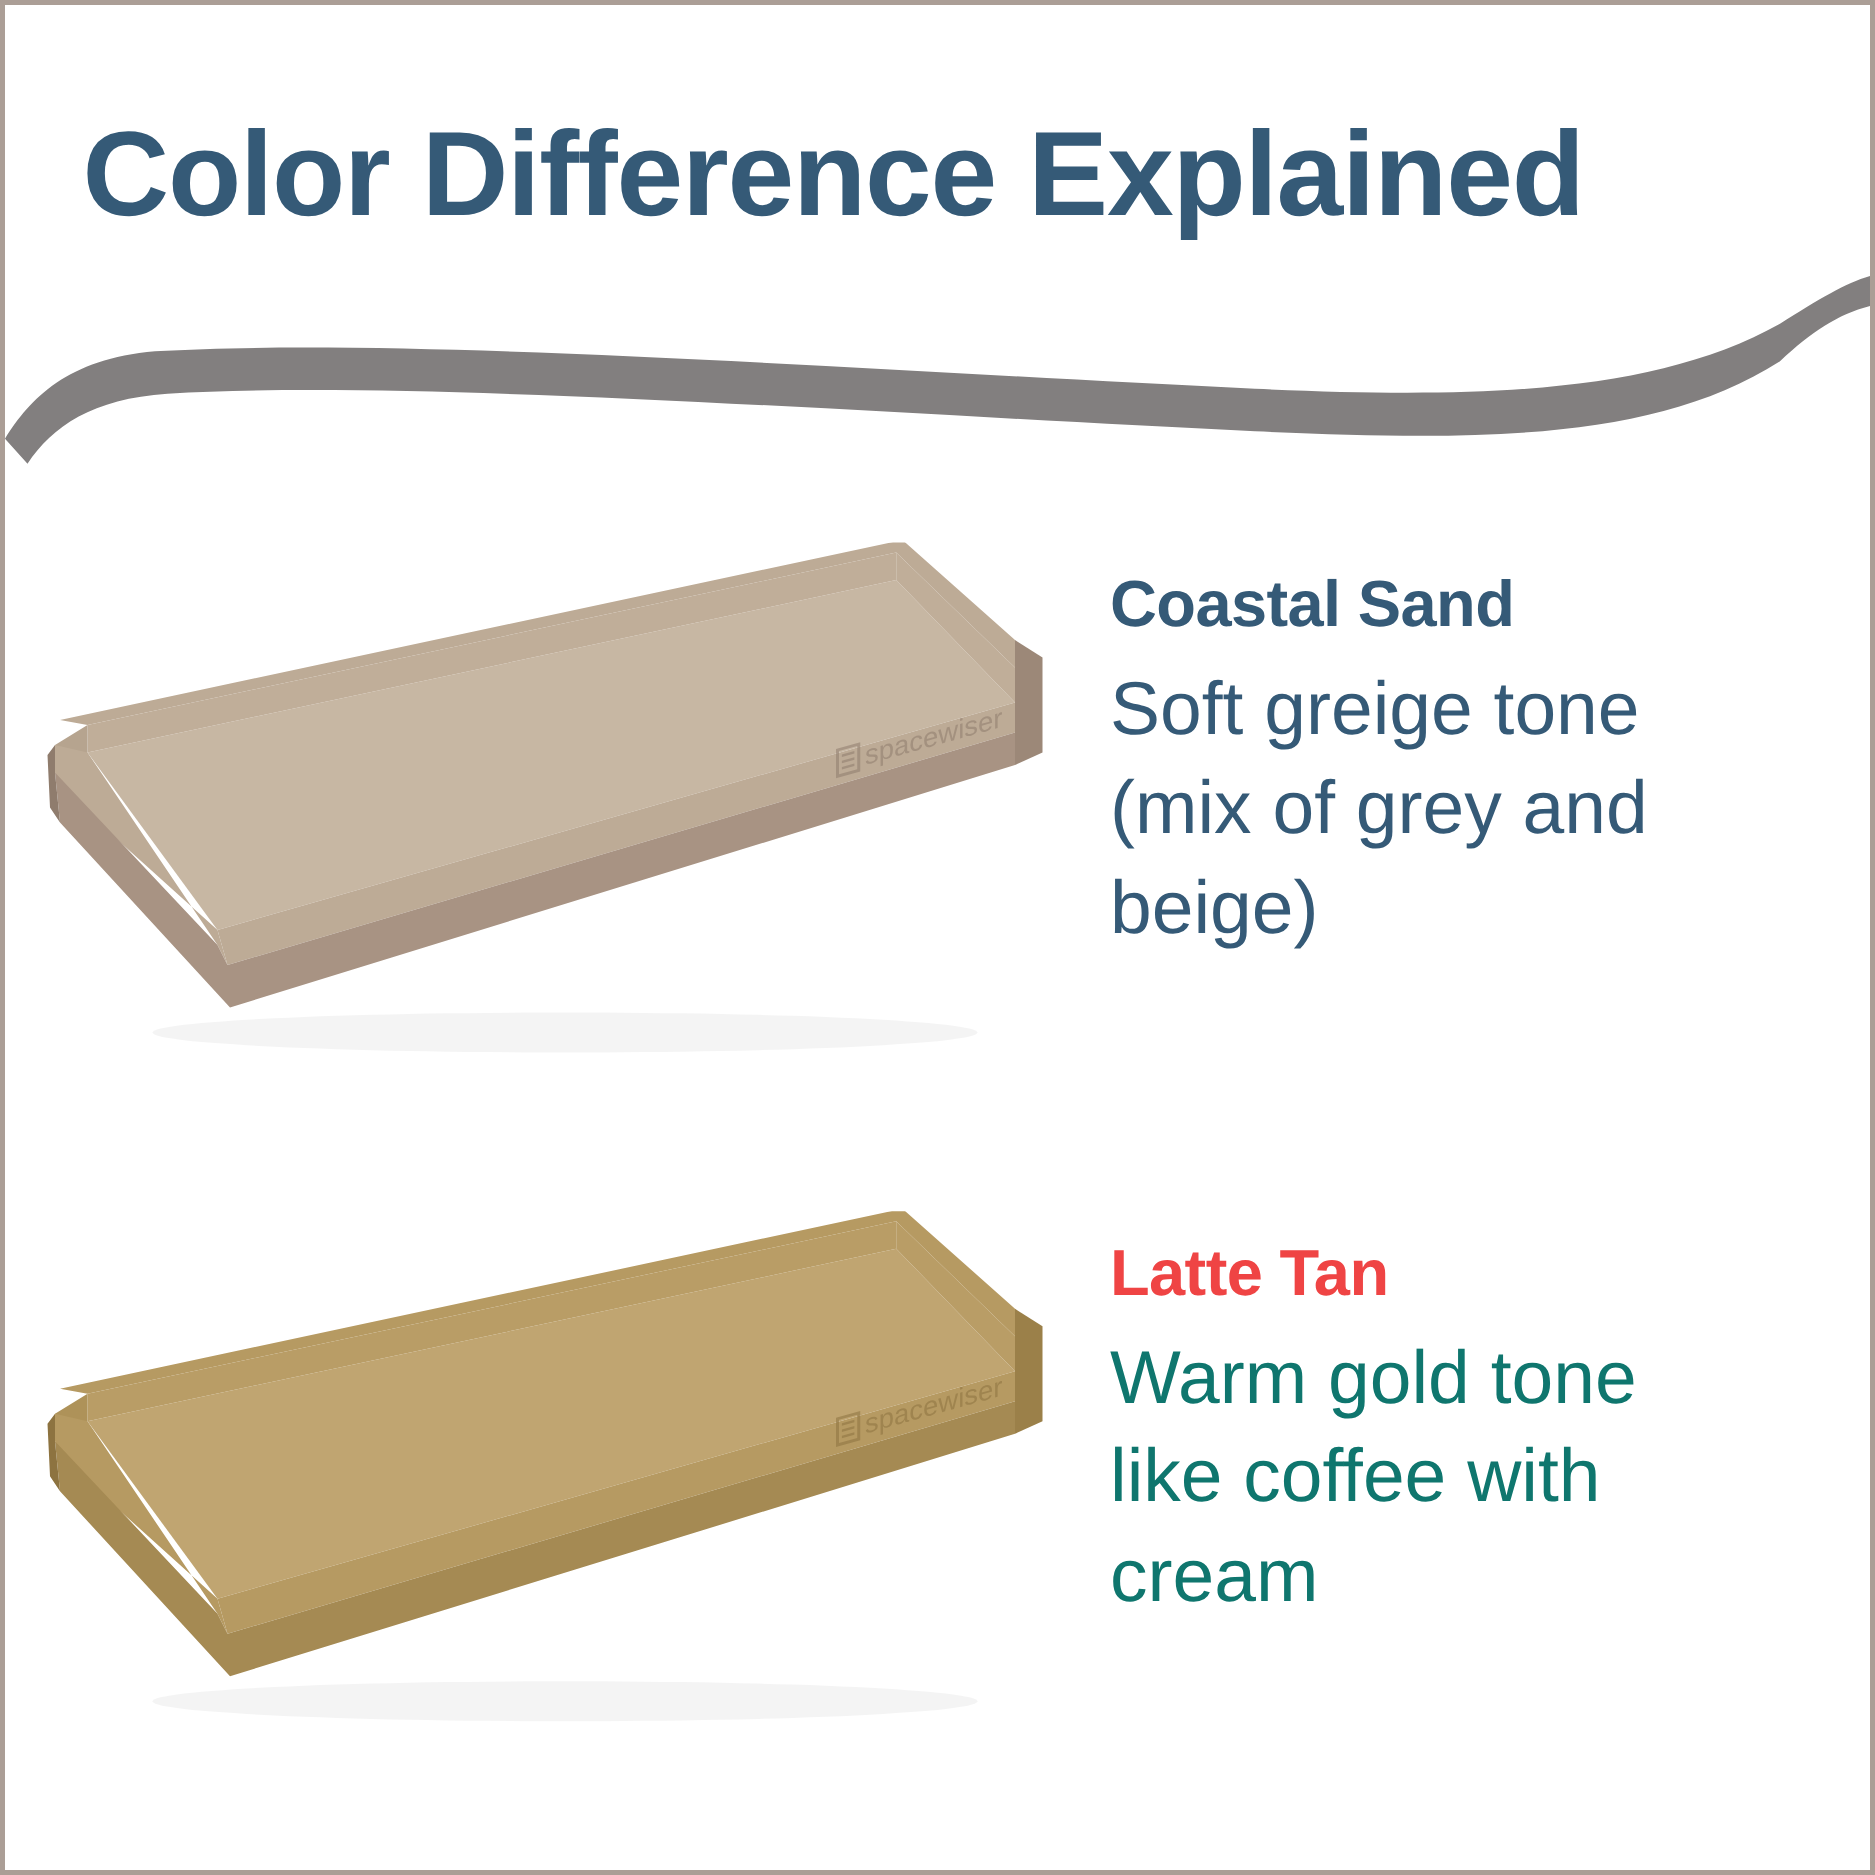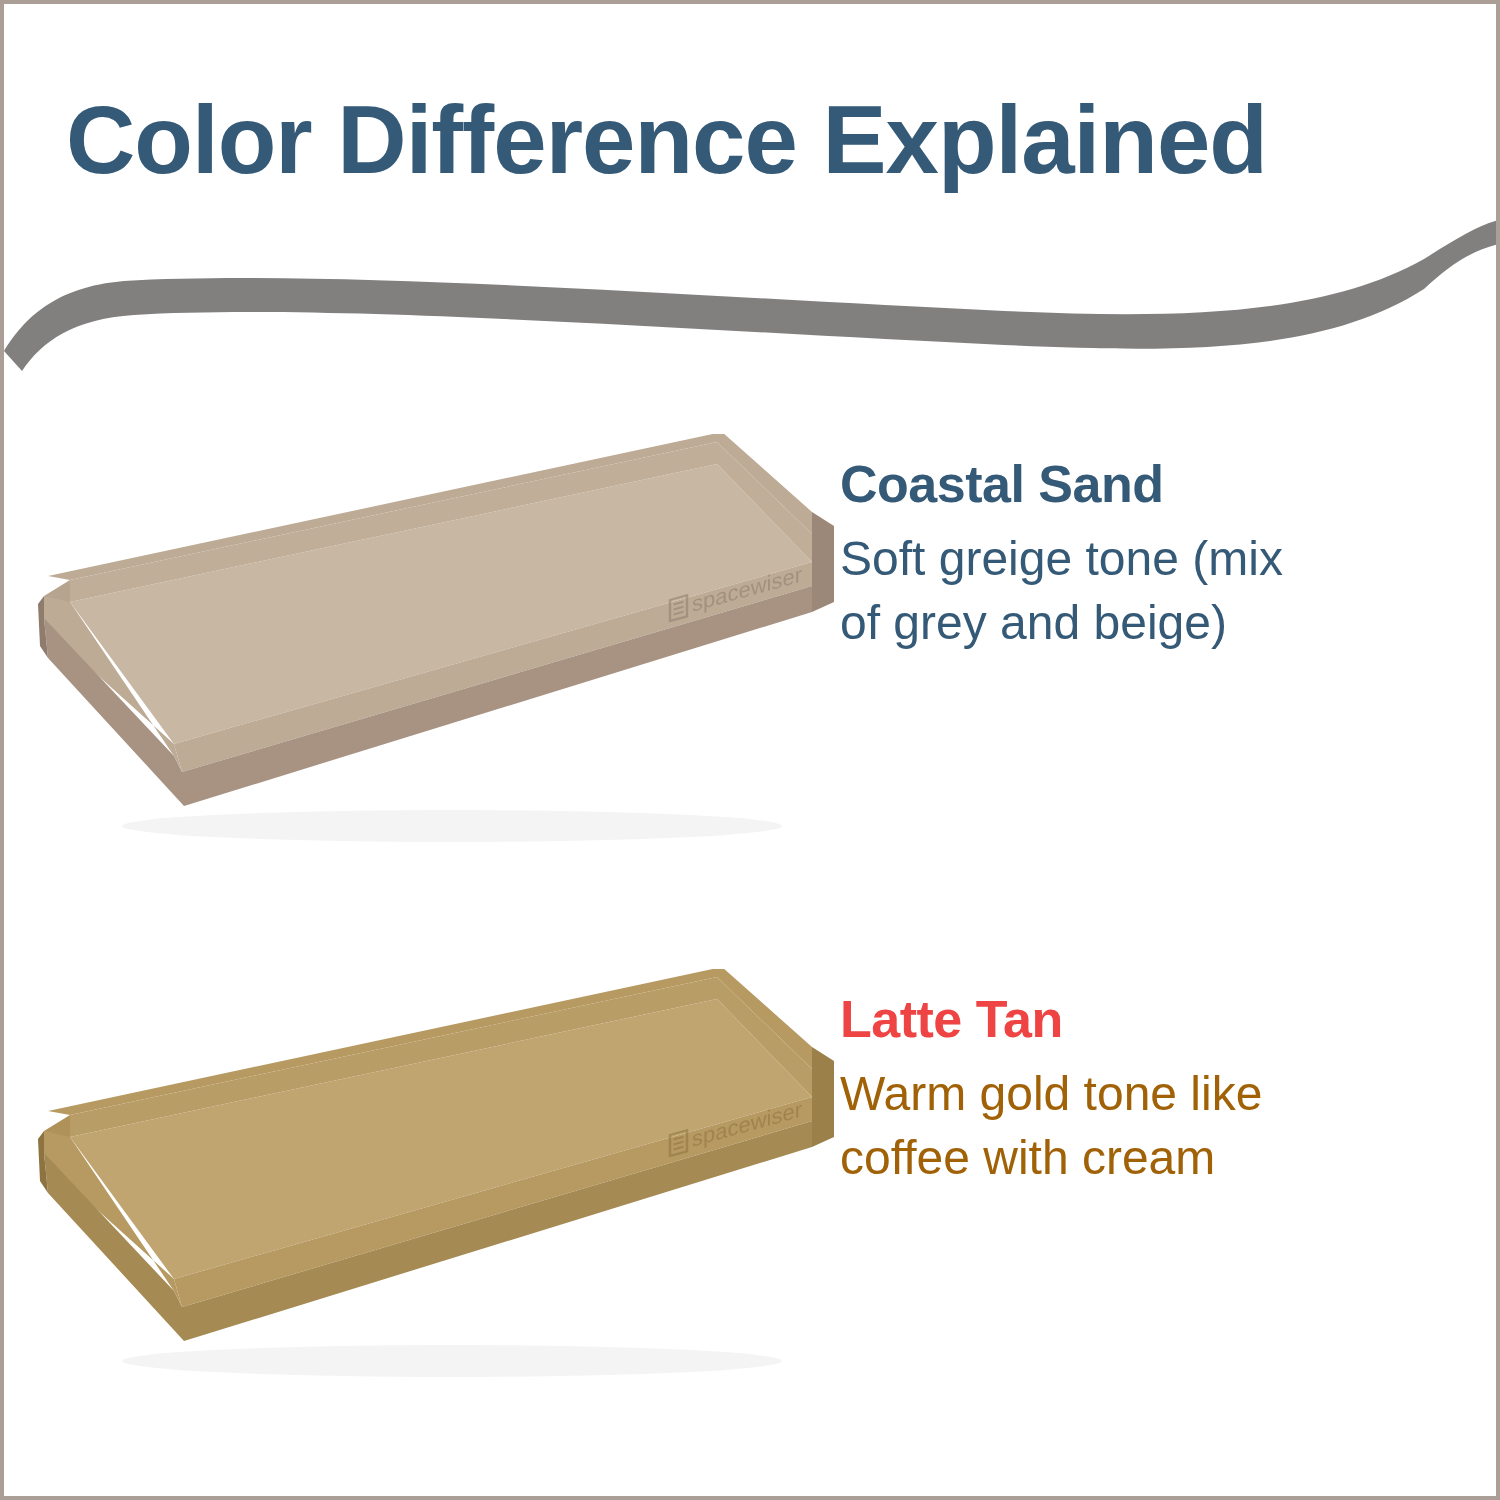--- a/index.html
+++ b/index.html
@@ -59,34 +59,34 @@
     position: absolute;
     left: 18px;
     top: 0;
     width: 830px;
     height: 430px;
   }
   .tray-svg { display: block; width: 830px; height: 430px; }
 
   .text-col {
     position: absolute;
-    left: 836px;
+    left: 884px;
     top: 0;
     width: 480px;
   }
   .color-name {
     font-size: 52px;
     font-weight: bold;
     color: #31576f;
     line-height: 1.1;
     letter-spacing: -0.5px;
     margin: 0 0 14px 0;
   }
   .color-desc {
-    font-size: 48px;
+    font-size: 60px;
     font-weight: normal;
     color: #3a6179;
     line-height: 1.32;
     margin: 0;
   }
   #row-coastal .text-col { top: 22px; }
   #row-latte   .text-col { top: 22px; }
 </style>
 </head>
 <body>
@@ -196,17 +196,17 @@
             <line x1="3.5" y1="8.5" x2="13.5" y2="8.5" stroke-width="2" class="emboss-stroke2" stroke="#8d7340"></line>
             <line x1="3.5" y1="13.5" x2="13.5" y2="13.5" stroke-width="2" class="emboss-stroke2" stroke="#8d7340"></line>
           </g>
           <text x="22" y="16" class="emboss-text2" font-size="22" font-family="'Liberation Sans', sans-serif" fill="#8d7340">spacewiser</text>
         </g>
       </svg>
     </div>
 
     <div class="text-col">
       <div class="color-name" style="color: #ef4444;">Latte Tan</div>
-      <div class="color-desc" style="color: #a16207;">Warm gold tone like coffee with cream</div>
+      <div class="color-desc" style="color: #0f766e;">Warm gold tone like coffee with cream</div>
     </div>
   </div>
 
 </div>
 
 </body></html>

